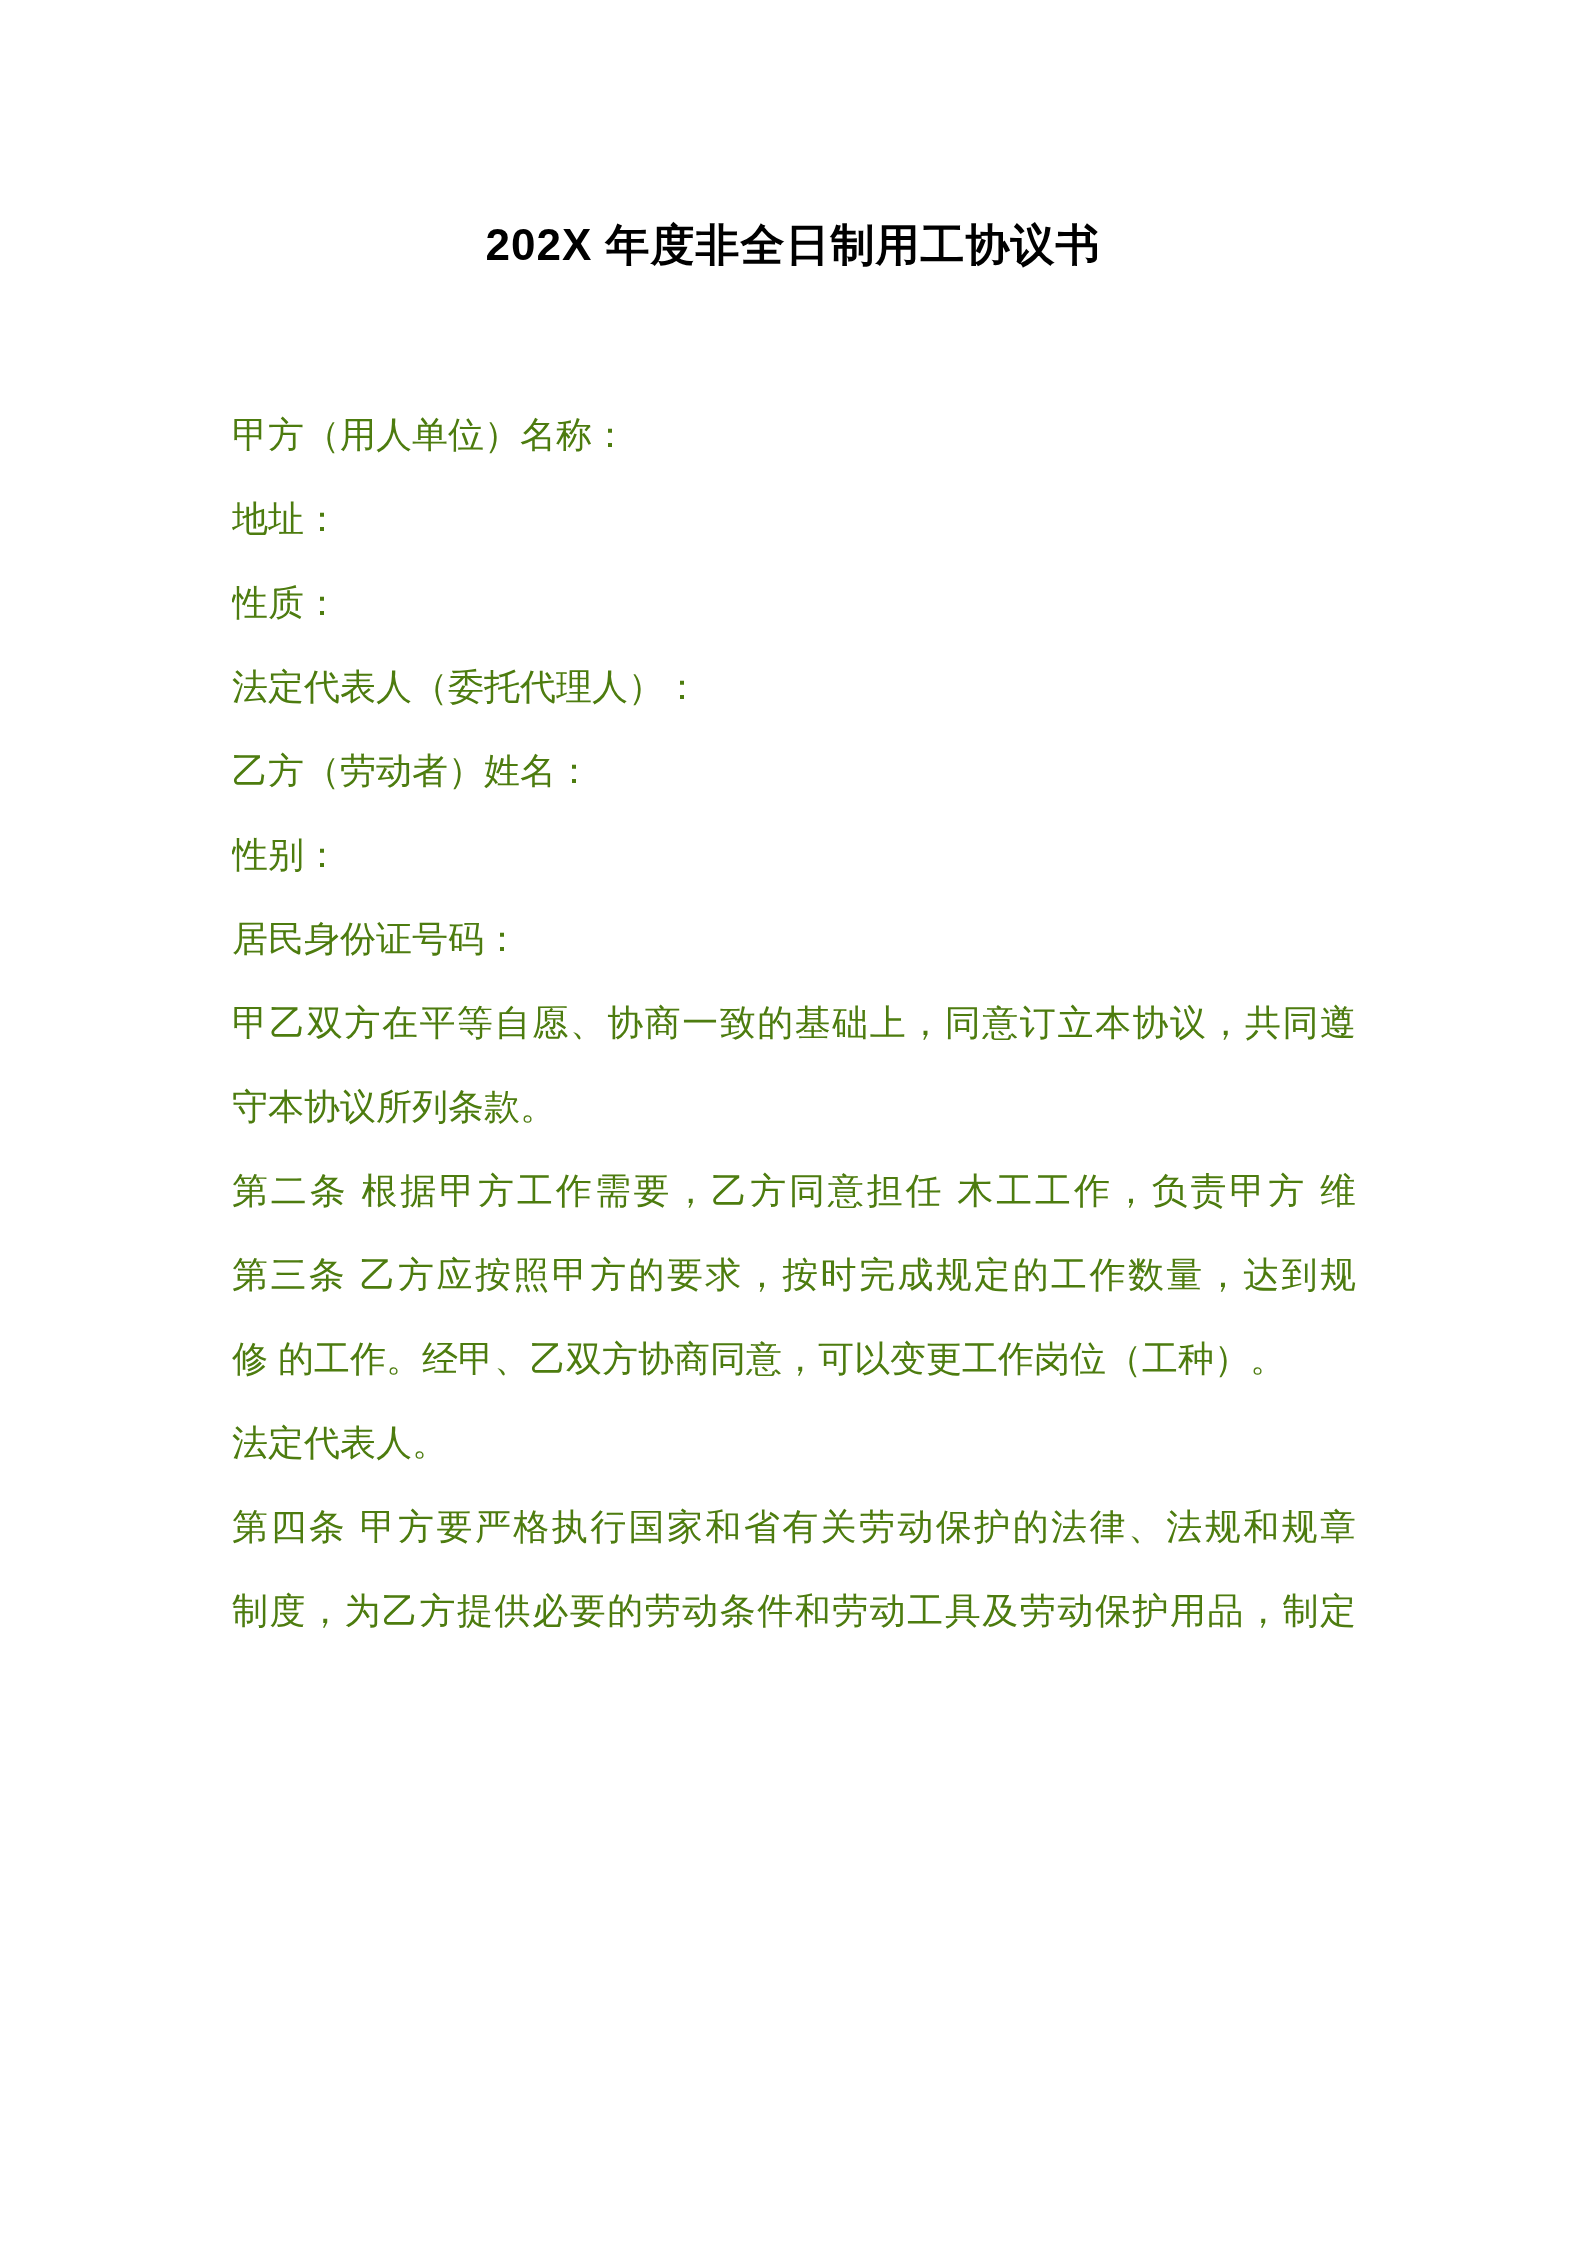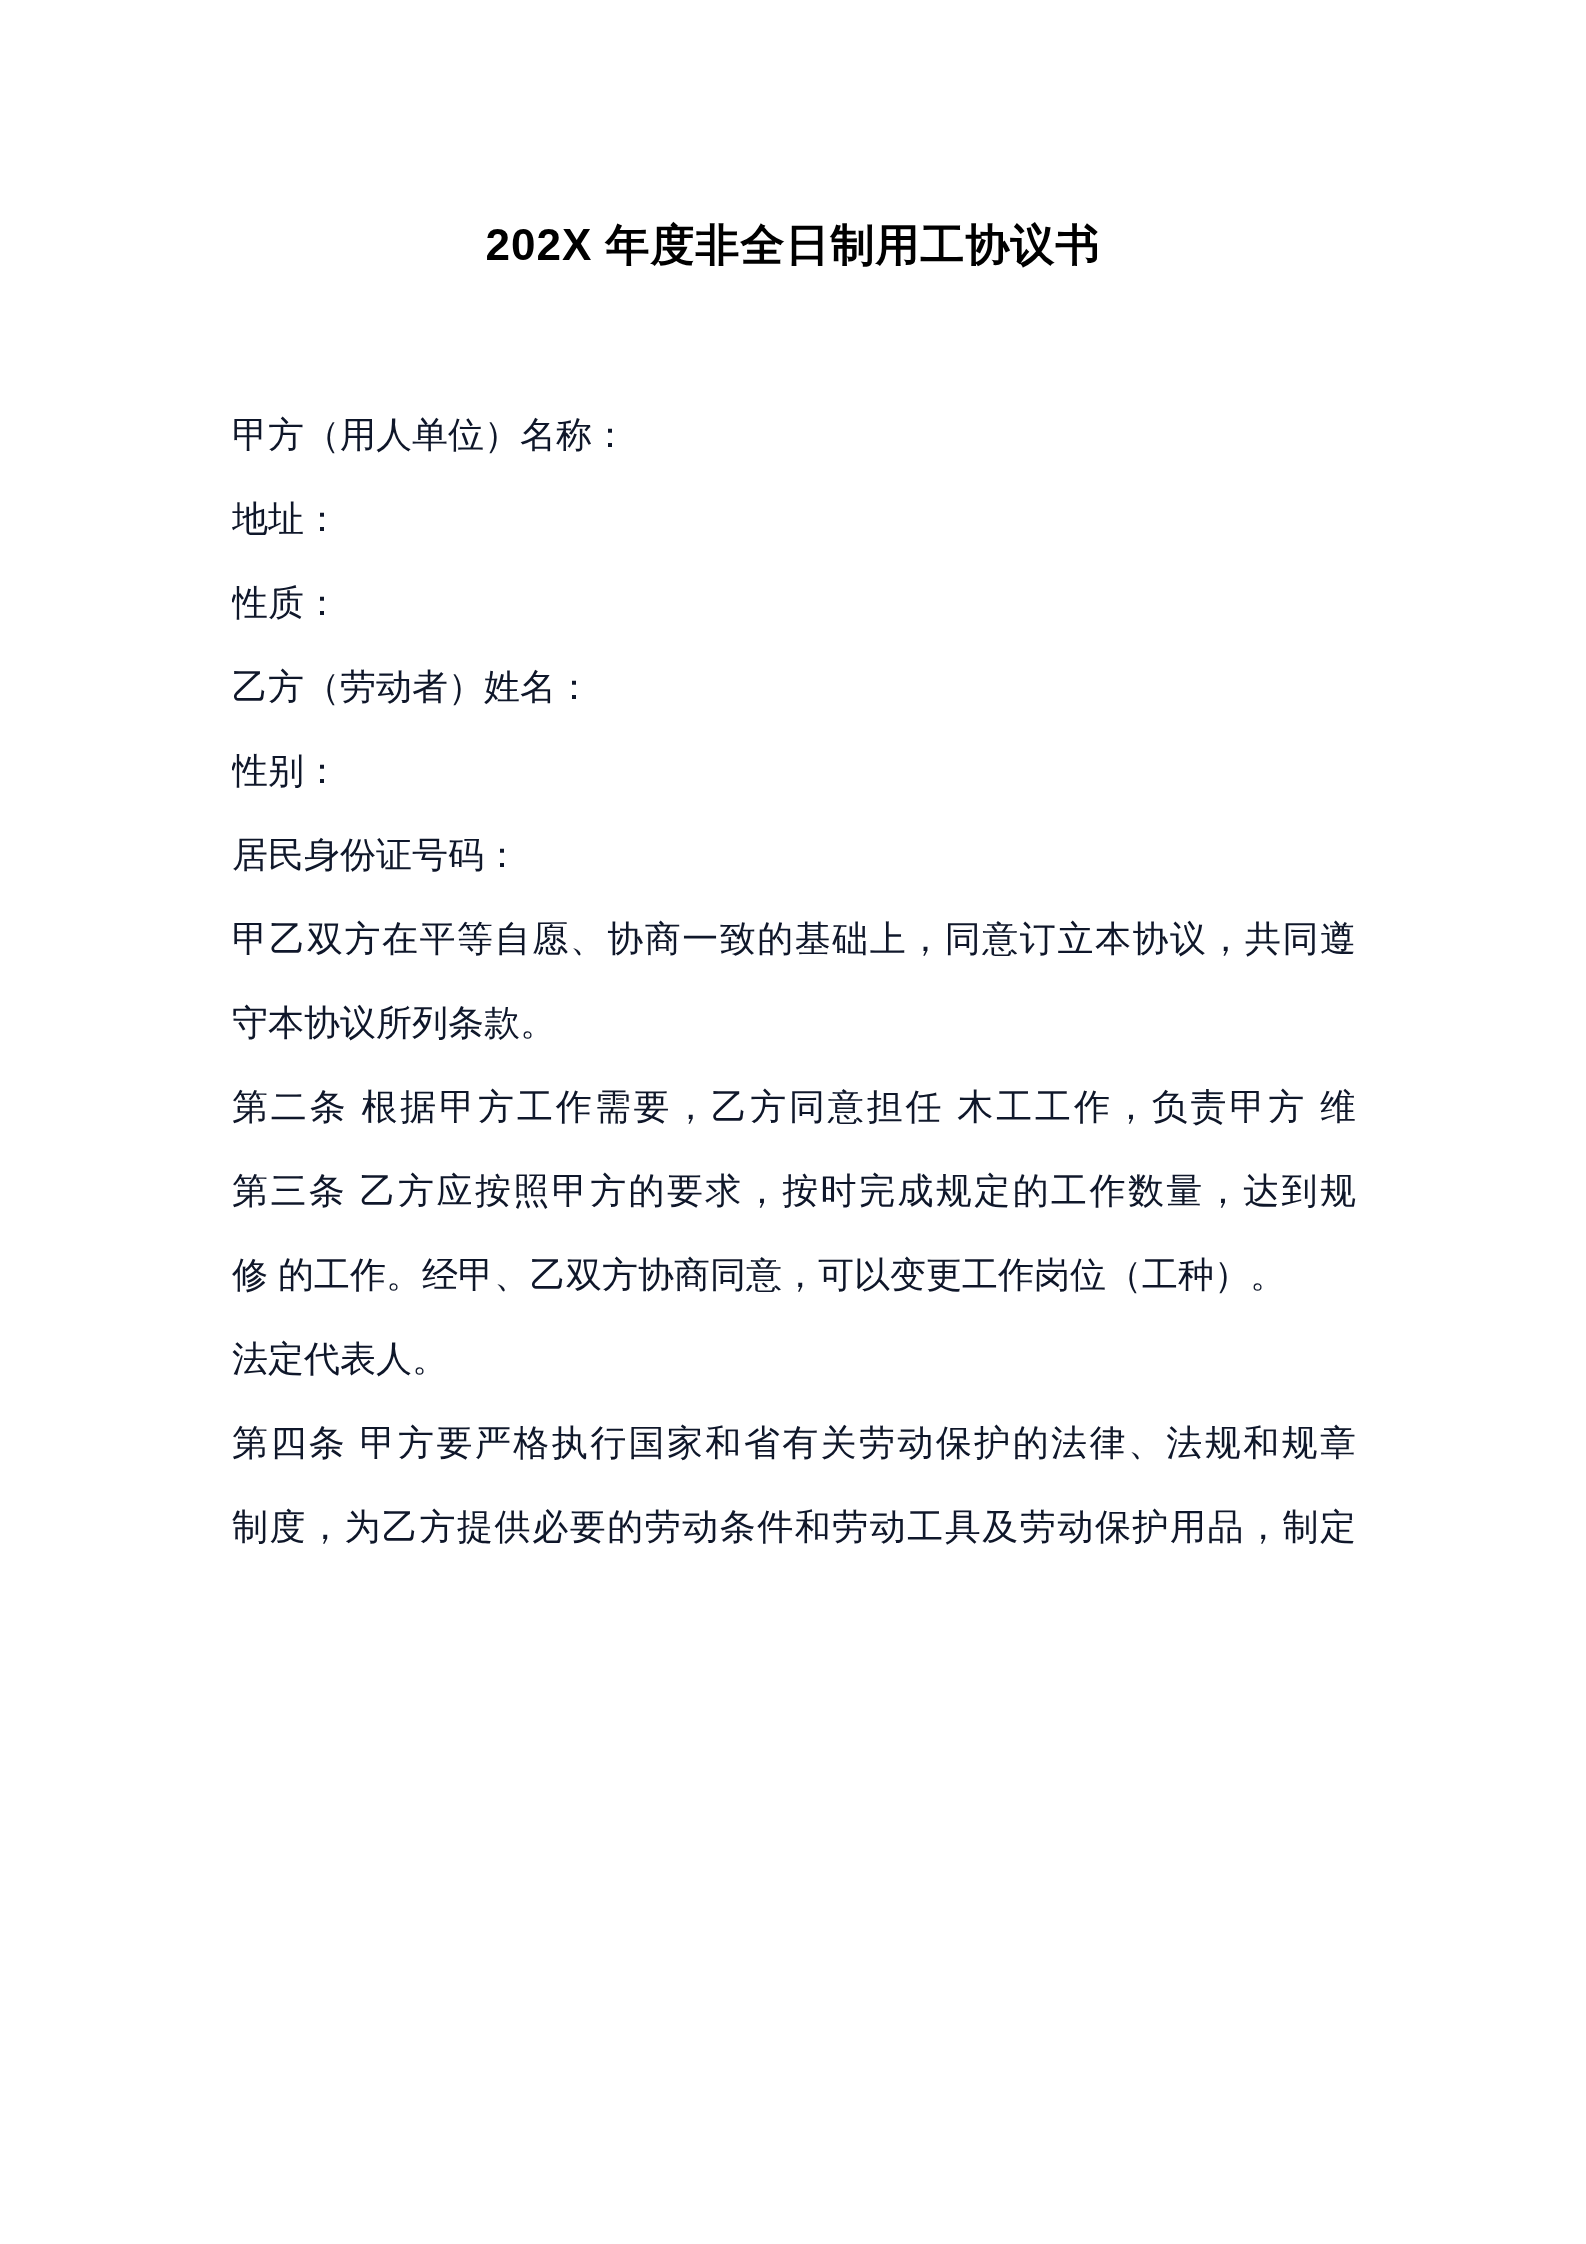--- a/index.html
+++ b/index.html
@@ -27,38 +27,39 @@
     color: #000000;
   }
   .content {
     margin: 108px 230px 0 232px; 
   }
   .line {
     font-size: 36px;
     line-height: 84px;
     height: 84px;
     overflow: hidden;
-    color: #0f172a;
+    color: #4d7c0f;
     text-align: left;
     white-space: normal;
   }
   .line.justify {
     text-align: justify;
     text-align-last: justify;
   }
 </style>
 </head>
 <body>
 
 <div class="page">
   <h1 class="doc-title">202X 年度非全日制用工协议书</h1>
   <div class="content">
     <div class="line">甲方（用人单位）名称：</div>
     <div class="line">地址：</div>
     <div class="line">性质：</div>
+    <div class="line">法定代表人（委托代理人）：</div>
     <div class="line">乙方（劳动者）姓名：</div>
     <div class="line">性别：</div>
     <div class="line">居民身份证号码：</div>
     <div class="line justify">甲乙双方在平等自愿、协商一致的基础上，同意订立本协议，共同遵</div>
     <div class="line">守本协议所列条款。</div>
     <div class="line justify">第二条 根据甲方工作需要，乙方同意担任 木工工作，负责甲方 维</div>
     <div class="line justify">第三条 乙方应按照甲方的要求，按时完成规定的工作数量，达到规</div>
     <div class="line">修 的工作。经甲、乙双方协商同意，可以变更工作岗位（工种）。</div>
     <div class="line">法定代表人。</div>
     <div class="line justify">第四条 甲方要严格执行国家和省有关劳动保护的法律、法规和规章</div>

